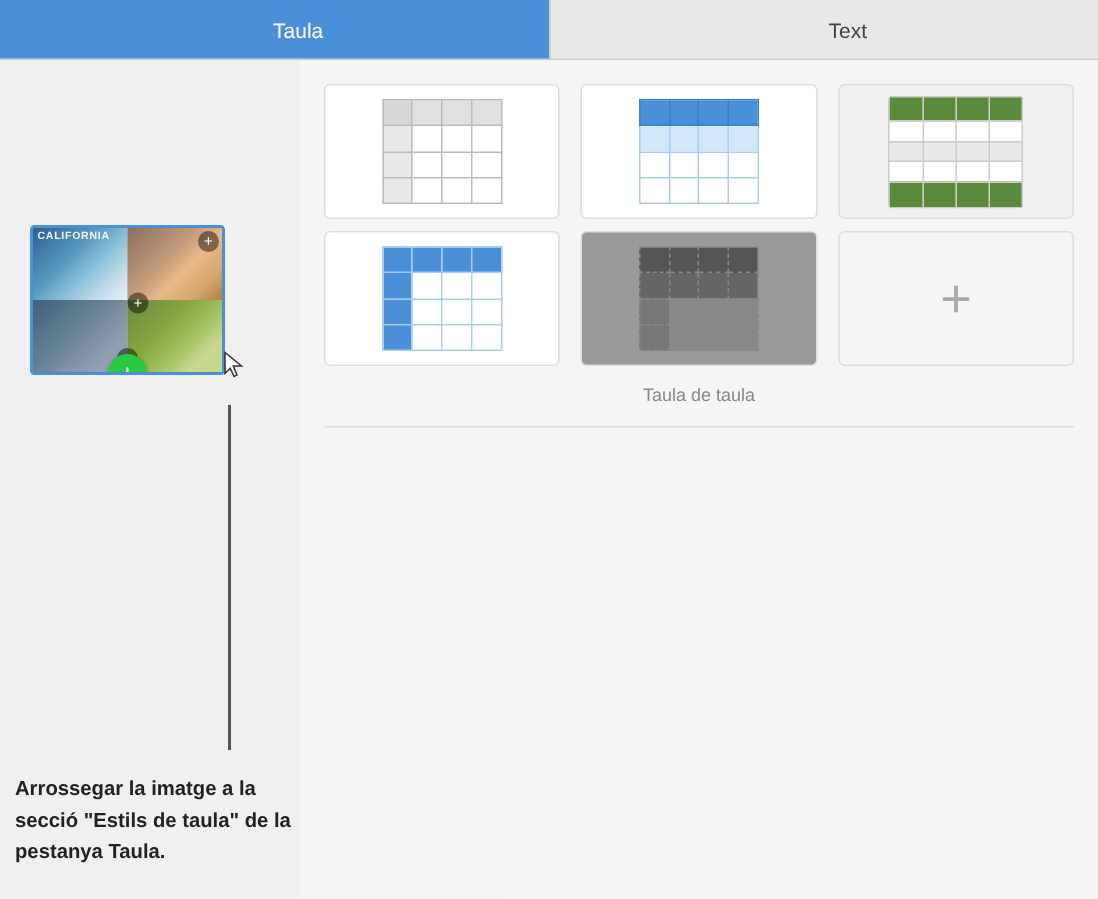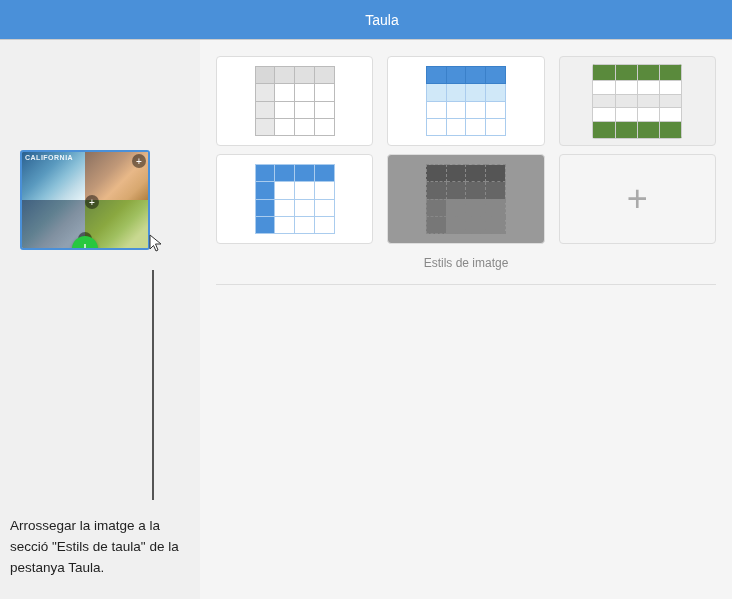--- a/index.html
+++ b/index.html
@@ -248,20 +248,23 @@
       background: #f0f0f0;
     }
   </style>
 </head>
 <body>
 
 <div class="tab-bar">
   <div class="tab active">
     <span>Taula</span>
   </div>
+  <div class="tab">
+    <span>Text</span>
+  </div>
 </div>
 
 <div style="display:flex; height: calc(100% - 40px); position:relative;">
 
   <div class="left-panel-full">
 
     <div class="image-thumbnail">
       <div class="img-cell img-cell-1"></div>
       <div class="img-cell img-cell-2"></div>
       <div class="img-cell img-cell-3"></div>
@@ -276,21 +279,21 @@
     </div>
 
     <div style="position:absolute;top:193px;left:148px;z-index:50;">
       <svg width="16" height="22" viewBox="0 0 16 22" fill="none" xmlns="http://www.w3.org/2000/svg">
         <path d="M2 2 L2 16 L5.5 12.5 L8 18 L10 17 L7.5 11 L13 11 Z" fill="white" stroke="#333" stroke-width="1"></path>
       </svg>
     </div>
 
     <div style="position:absolute;top:230px;left:152px;width:2px;height:230px;background:#555;z-index:4;"></div>
 
-    <div style="position:absolute;bottom:20px;left:10px;right:5px;font-size:13.5px;color:#222;line-height:1.55;">
+    <div style="position:absolute;bottom:20px;left:10px;right:5px;font-size:13.5px;color:#222;line-height:1.55;font-weight:bold;">
       <span>Arrossegar la imatge a la secció "Estils de taula" de la pestanya Taula.</span>
     </div>
 
   </div>
 
   <div style="flex:1;background:#f5f5f5;padding:16px 16px 8px 16px;display:flex;flex-direction:column;">
 
     <div class="styles-grid">
 
       <div class="style-item">
@@ -459,18 +462,18 @@
         </tbody>
           </table>
       </div>
 
       <div class="style-item-plus">
         <span class="plus-icon">+</span>
       </div>
 
     </div>
 
-    <div class="section-label">Estils de imatge</div>
+    <div class="section-label">Taula de taula</div>
 
     <div class="divider"></div>
 
   </div>
 </div>
 
 </body></html>

